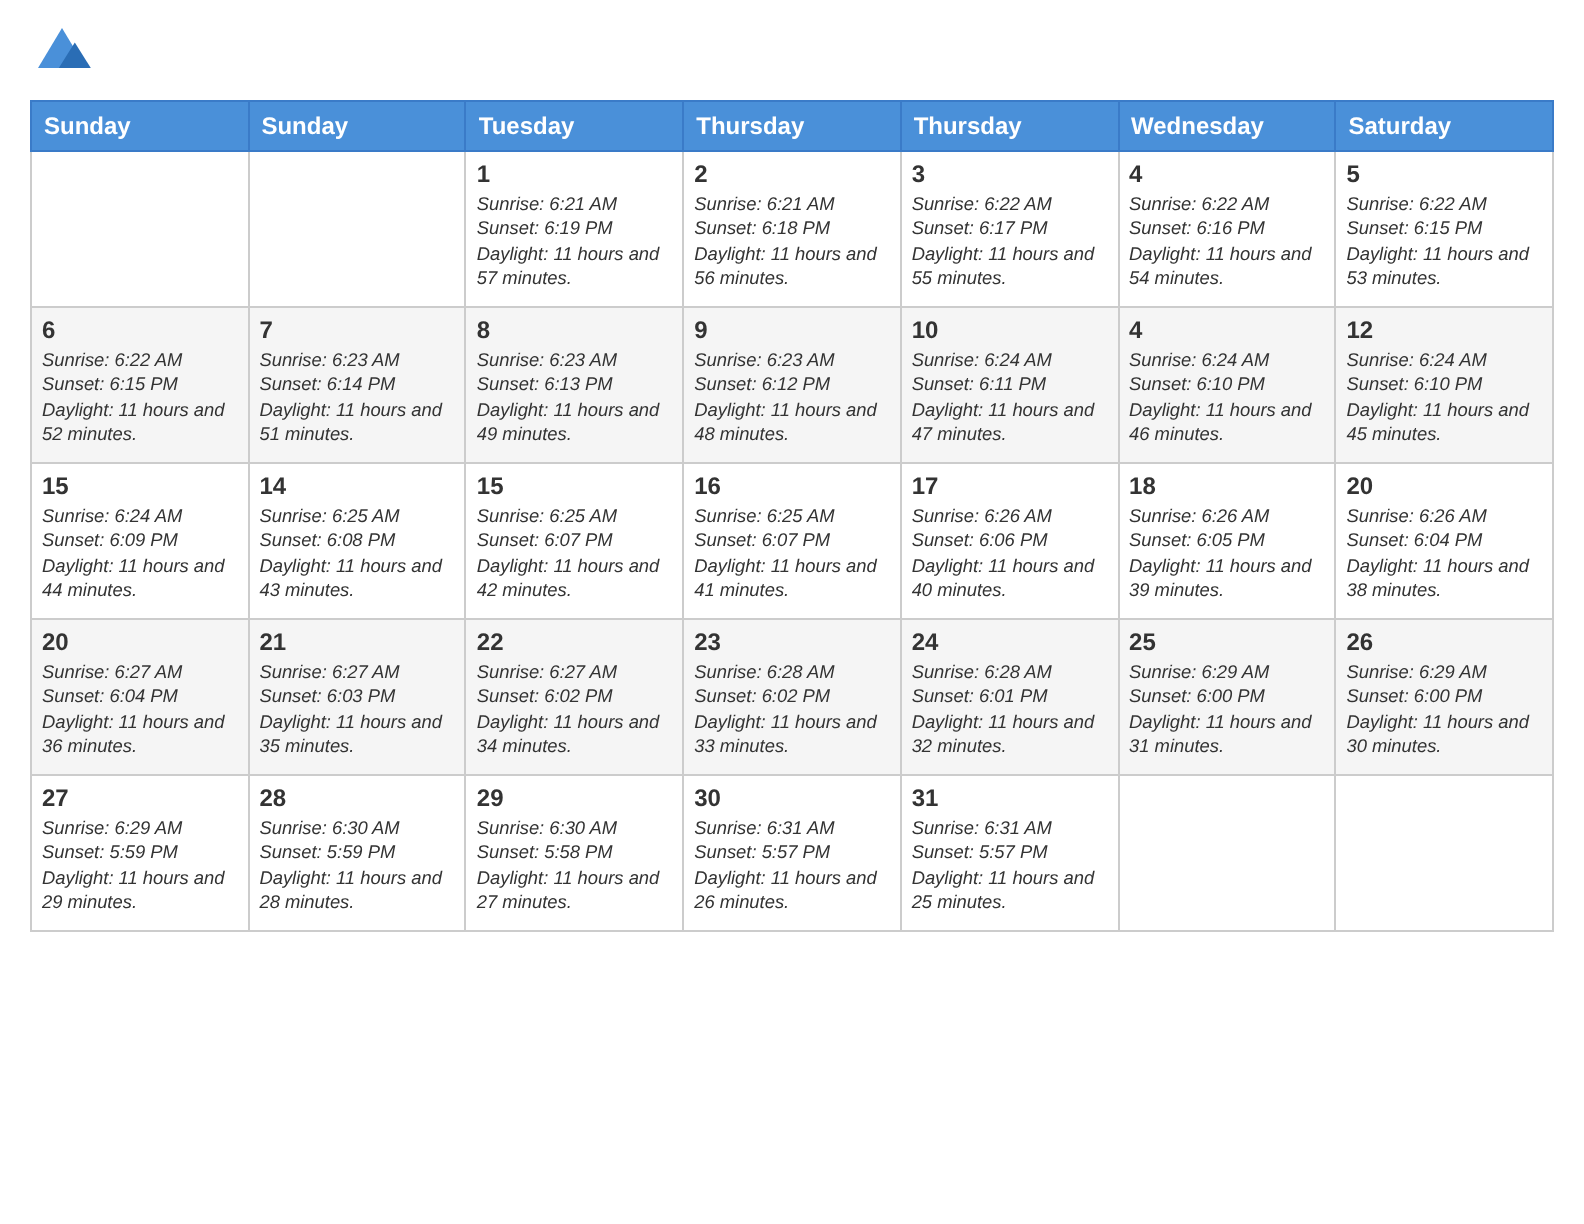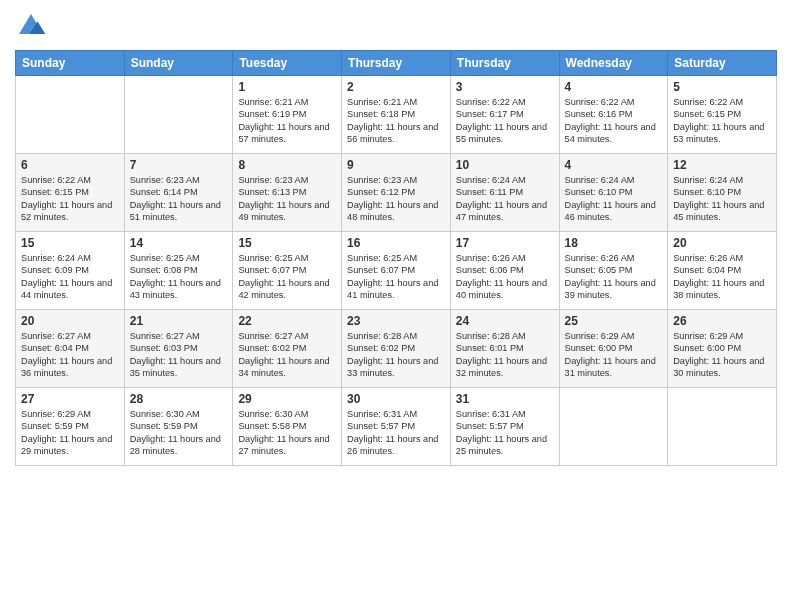--- a/index.html
+++ b/index.html
@@ -88,20 +88,21 @@
       font-size: 12px;
       font-weight: bold;
       color: #333;
       display: block;
       margin-bottom: 2px;
     }
     .day-info {
       font-size: 9.2px;
       color: #333;
       line-height: 1.35;
+      font-style: italic;
     }
     .empty-cell {
       background: #f9f9f9;
     }
   </style>
 </head>
 <body>
 
 <div class="page">
   <div class="header">

